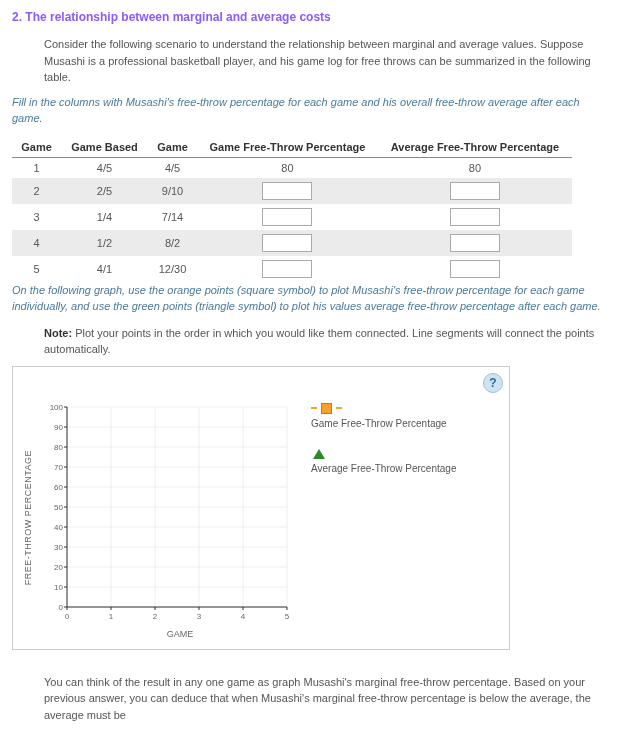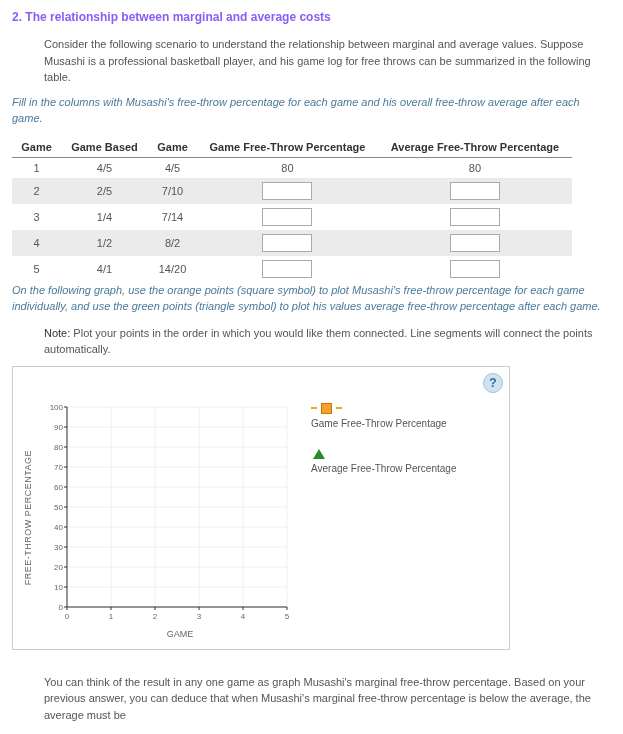--- a/index.html
+++ b/index.html
@@ -51,21 +51,21 @@
     background: #ebebeb;
   }
   .inp {
     width: 48px;
     height: 16px;
     border: 1px solid #aaa;
     background: #fff;
     display: inline-block;
     vertical-align: middle;
   }
-  .note-b { font-weight: normal; color:#333;}
+  .note-b { font-weight: bold; color:#333;}
   .chart-wrap {
     border: 1px solid #ccc;
     width: 476px;
     padding: 10px;
     margin-top: 8px;
     position: relative;
   }
   .help-circle {
     position: absolute;
     top: 6px;
@@ -156,42 +156,42 @@
       <tr>
         <td>1</td>
         <td>4/5</td>
         <td>4/5</td>
         <td>80</td>
         <td>80</td>
       </tr>
       <tr class="shade">
         <td>2</td>
         <td>2/5</td>
-        <td>7/10</td>
+        <td>9/10</td>
         <td><span class="inp"></span></td>
         <td><span class="inp"></span></td>
       </tr>
       <tr>
         <td>3</td>
         <td>1/4</td>
         <td>7/14</td>
         <td><span class="inp"></span></td>
         <td><span class="inp"></span></td>
       </tr>
       <tr class="shade">
         <td>4</td>
         <td>1/2</td>
         <td>8/2</td>
         <td><span class="inp"></span></td>
         <td><span class="inp"></span></td>
       </tr>
       <tr>
         <td>5</td>
         <td>4/1</td>
-        <td>14/20</td>
+        <td>12/30</td>
         <td><span class="inp"></span></td>
         <td><span class="inp"></span></td>
       </tr>
     </tbody>
 </table>
 
 <div class="instruction">On the following graph, use the orange points (square symbol) to plot Musashi's free-throw percentage for each game individually, and use the green points (triangle symbol) to plot his values average free-throw percentage after each game.</div>
 
 <div class="body-text">
   <span class="note-b">Note:</span><span> Plot your points in the order in which you would like them connected. Line segments will connect the points automatically.</span>

